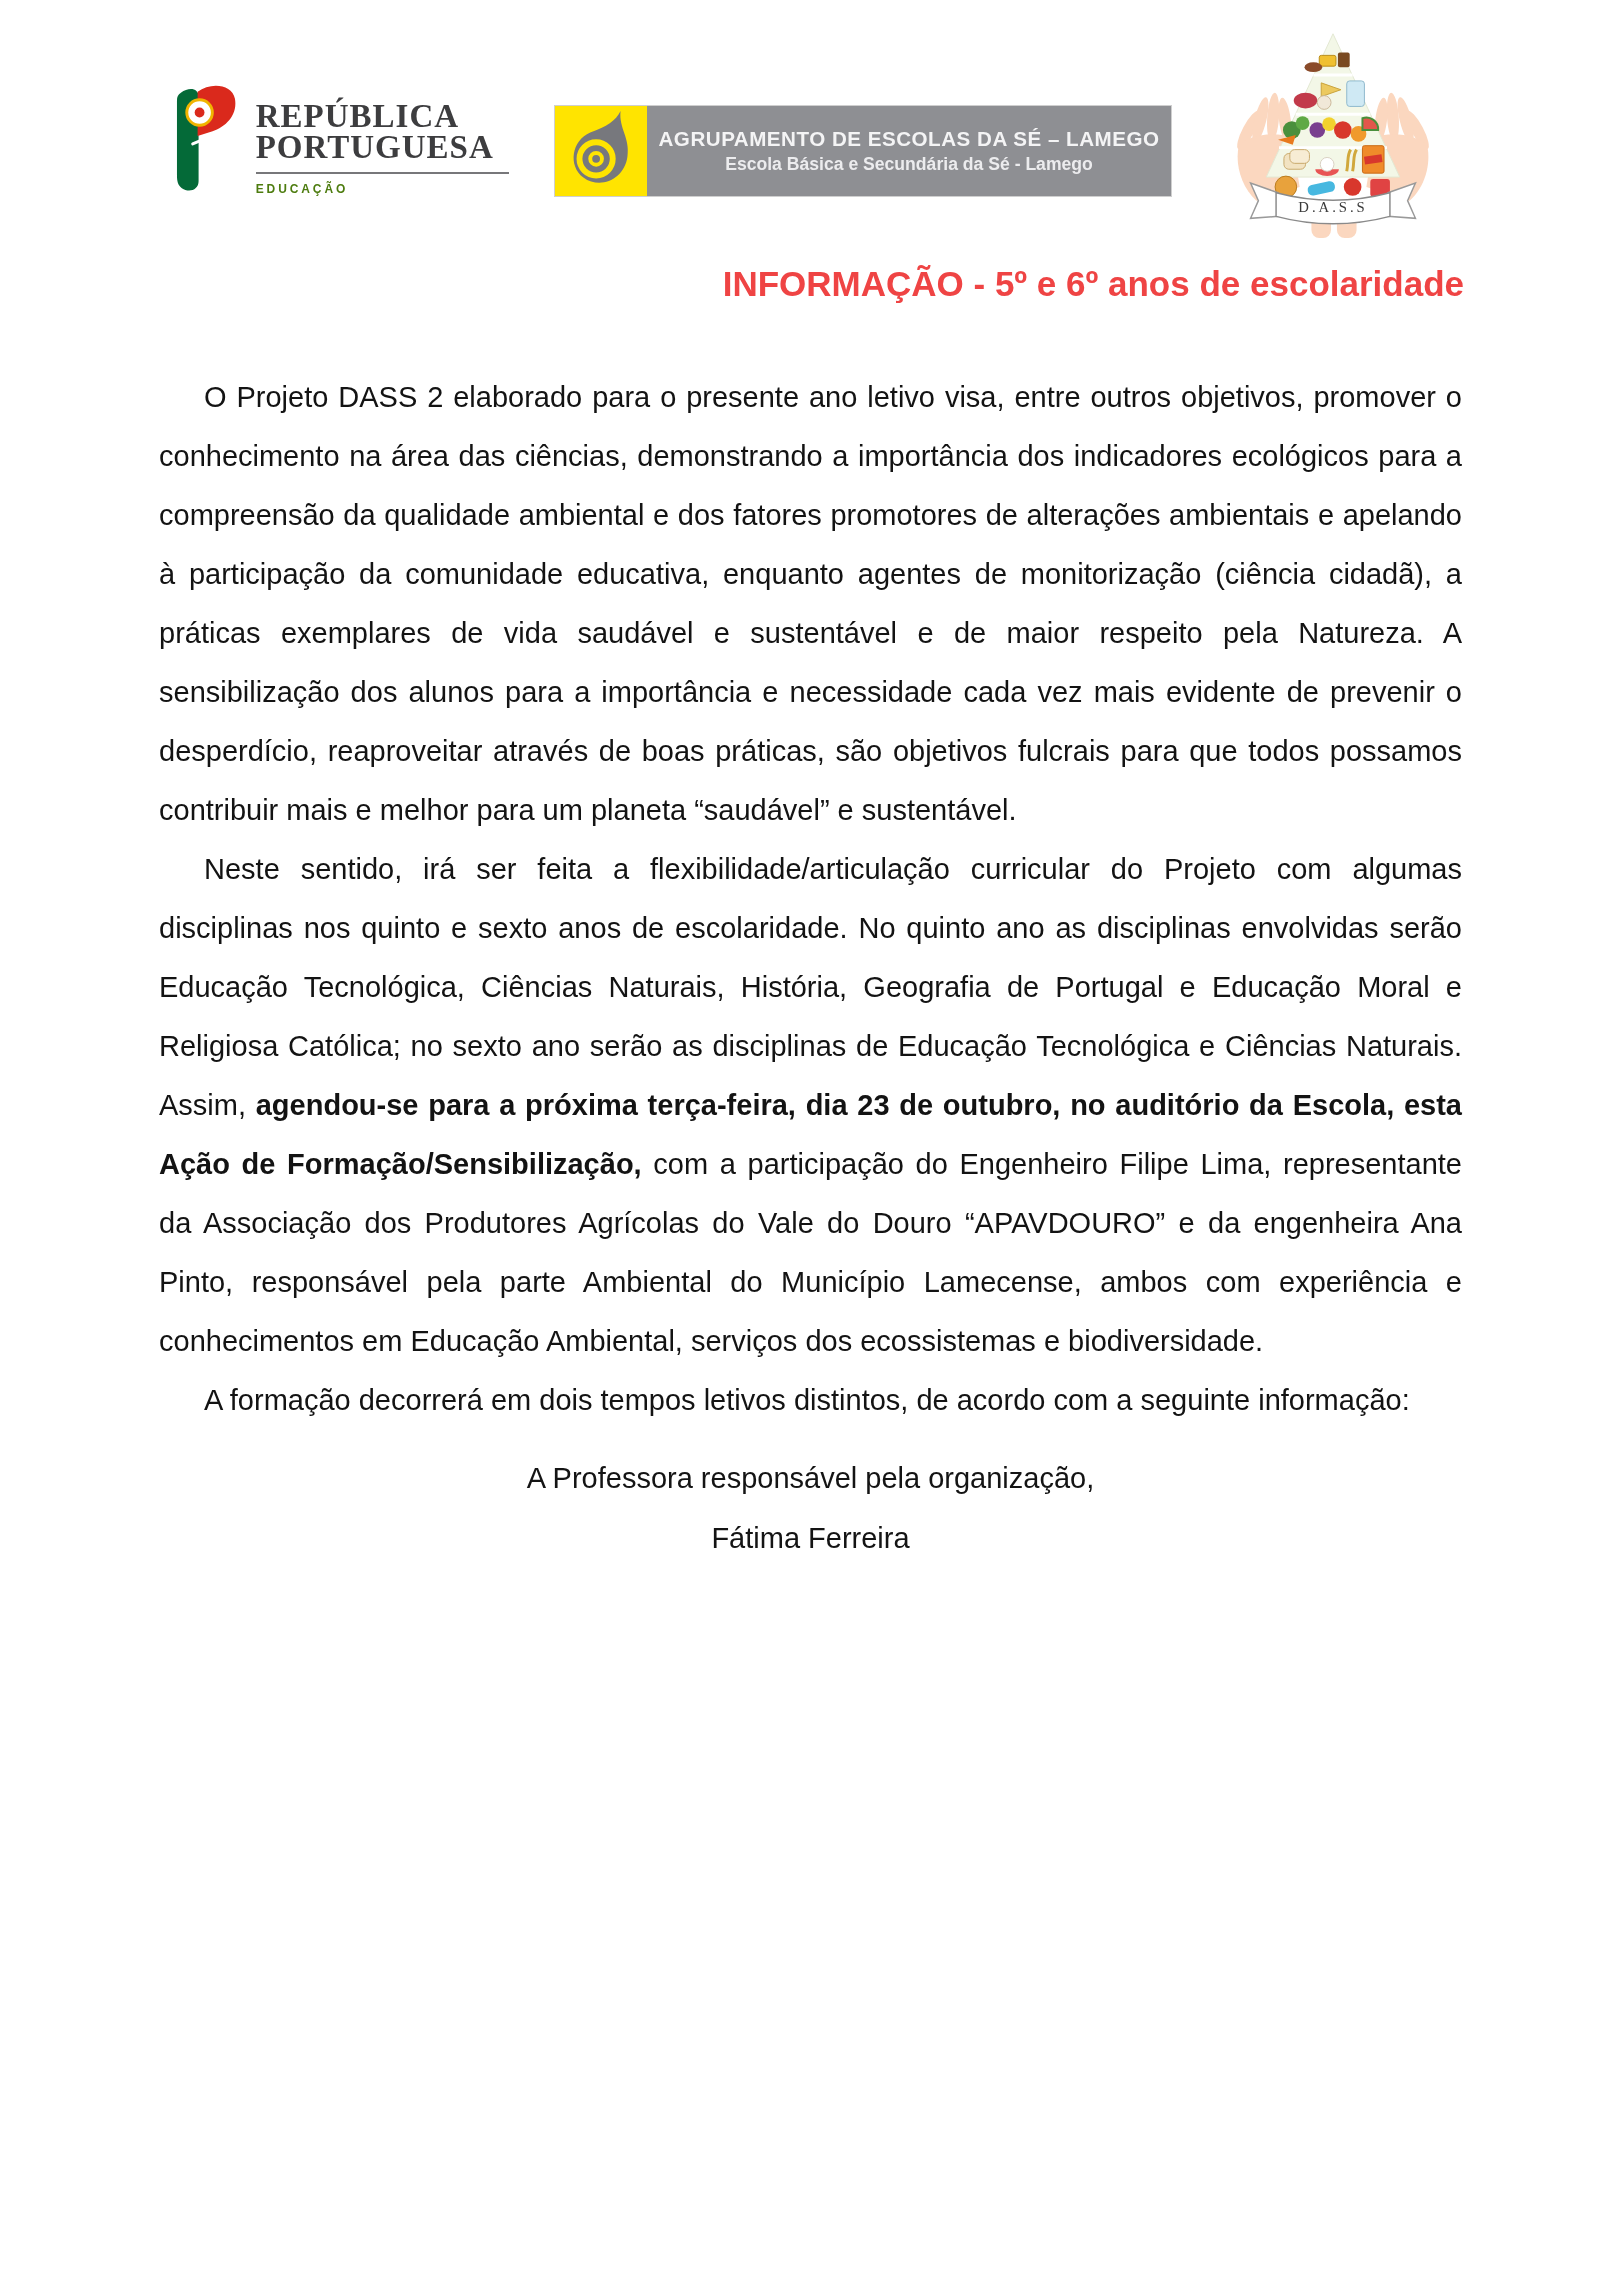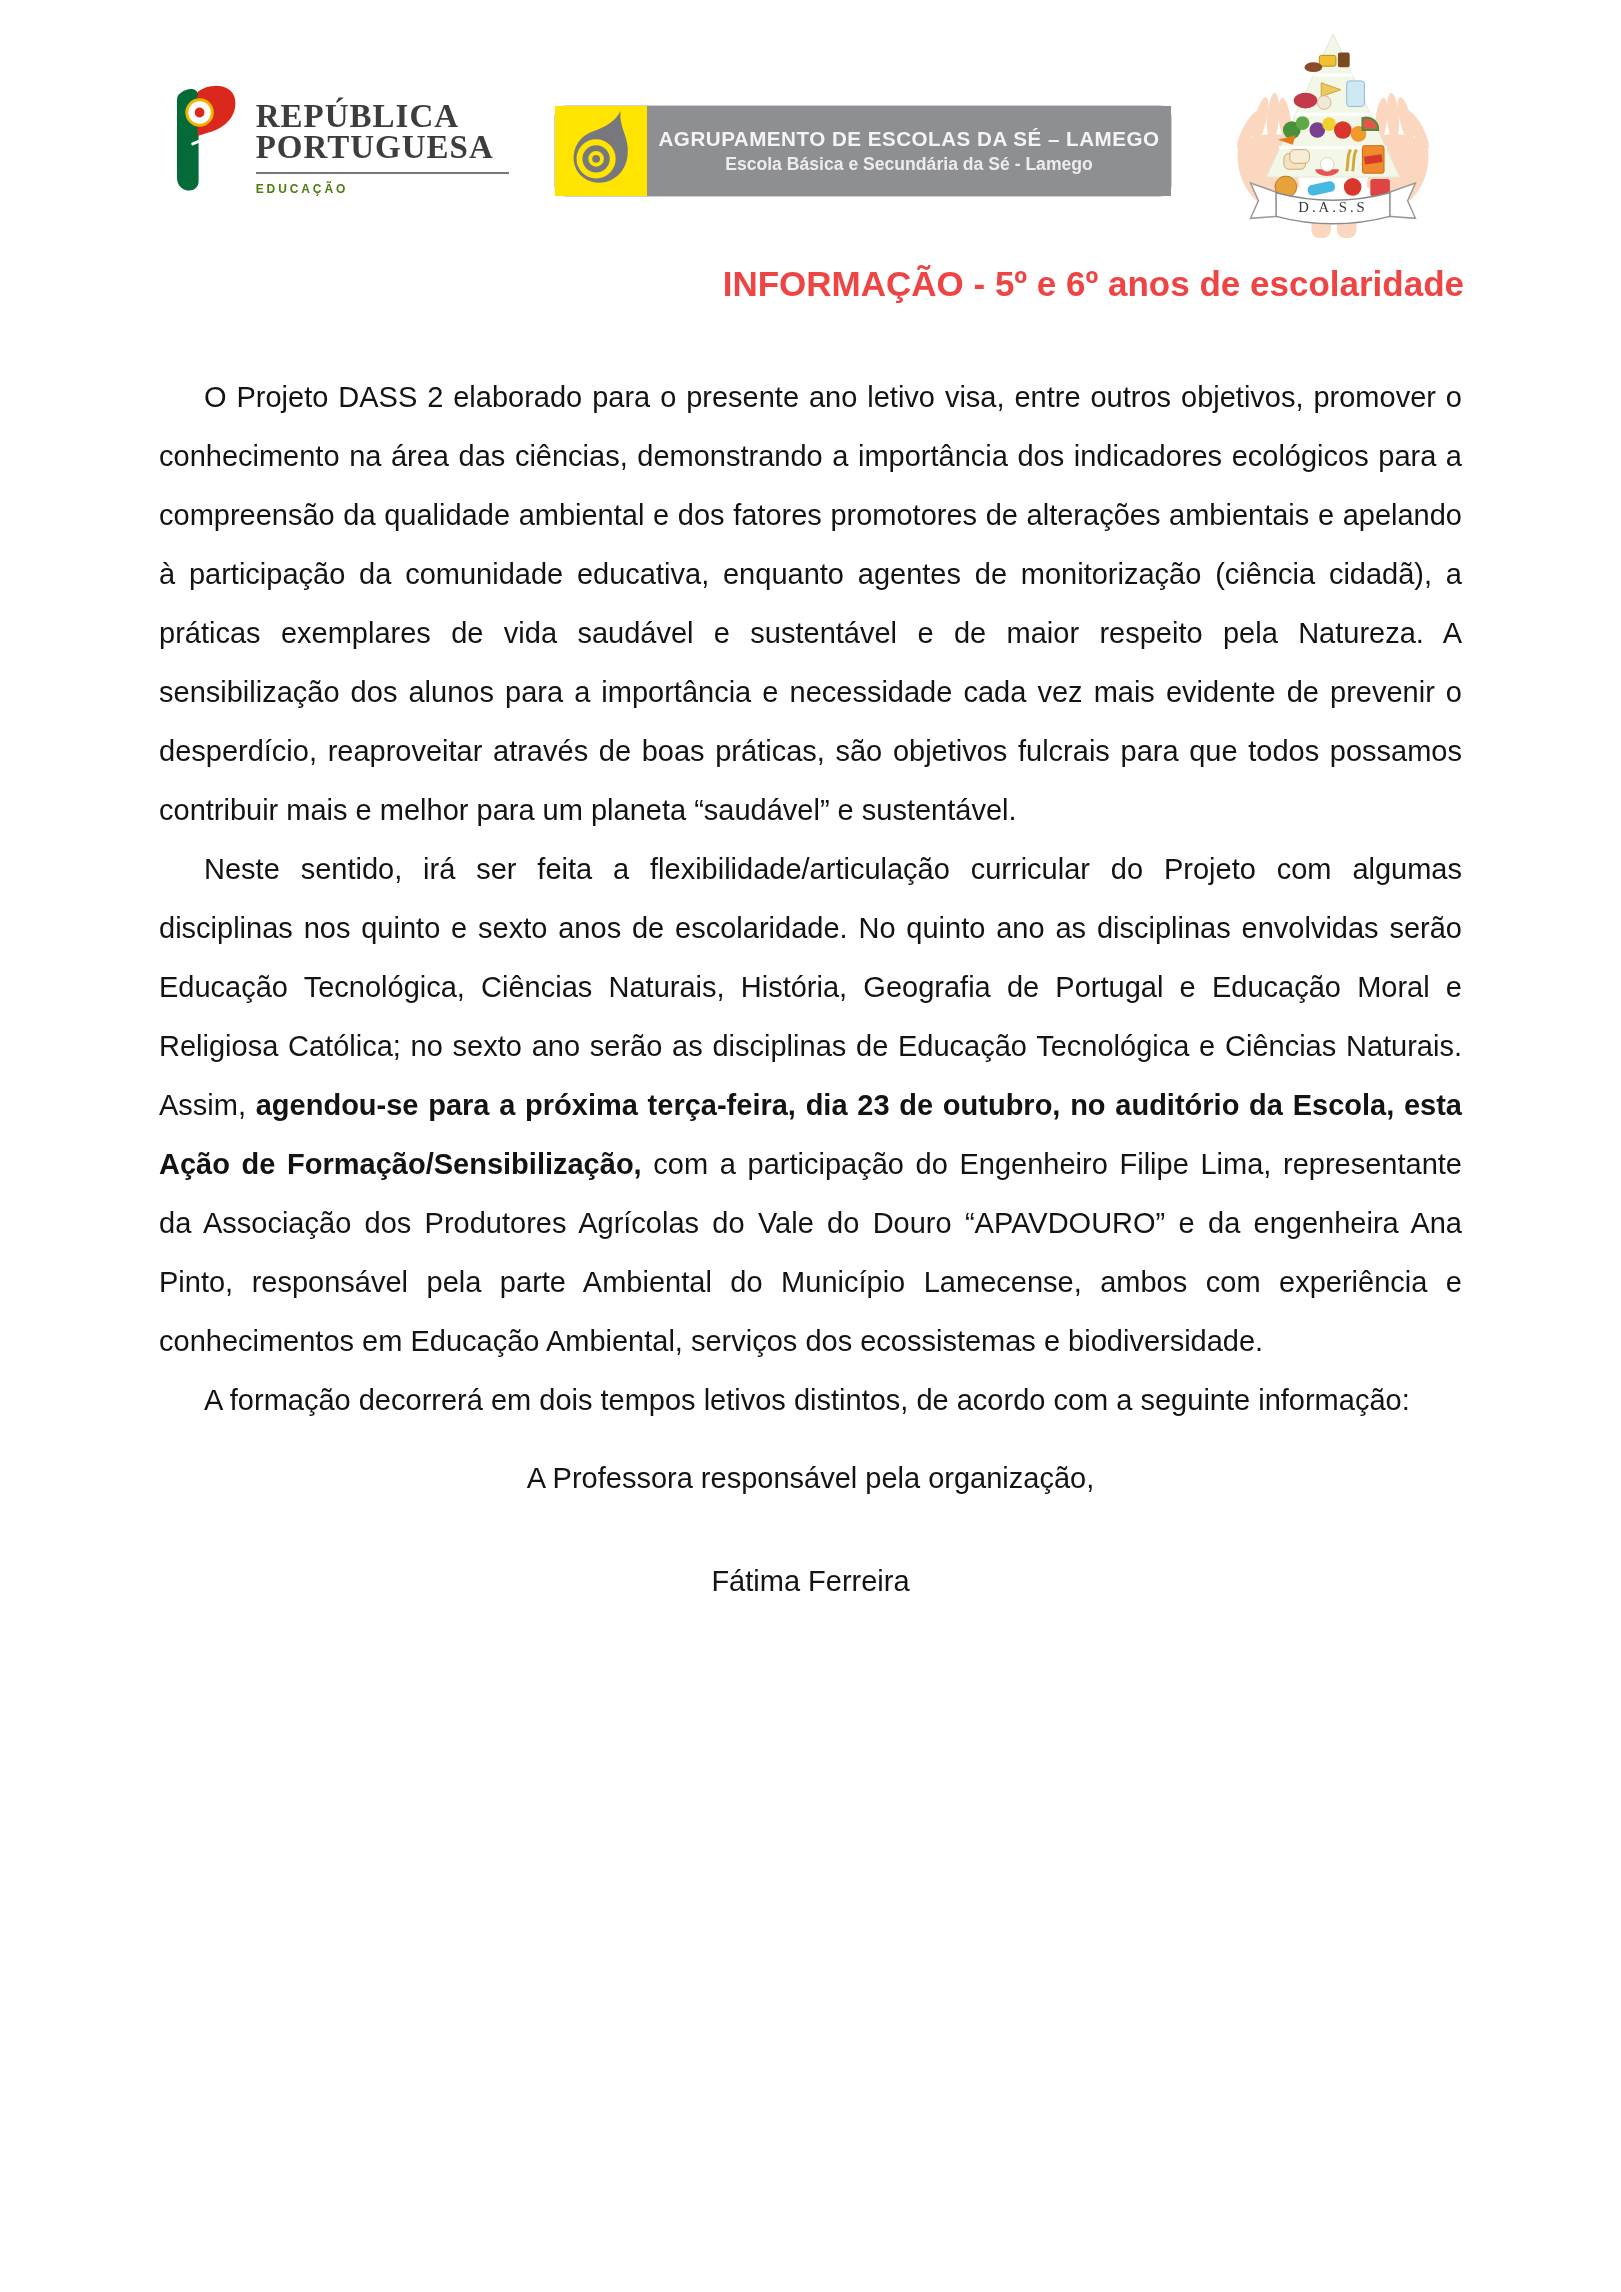--- a/index.html
+++ b/index.html
@@ -17,21 +17,21 @@
   .logo-pt { position:absolute; left:167px; top:83px; display:flex; gap:15.7px; align-items:flex-start; }
   .pt-text { padding-top:17.6px; }
   .pt-name {
     font-family:"Liberation Serif", serif;
     font-weight:700; font-size:33px; line-height:31px;
     letter-spacing:1px; color:#3d3d3f;
   }
   .pt-rule { height:2px; background:#77777a; width:253px; margin:9.8px 0 7.8px; }
   .pt-sub { font-size:12px; font-weight:700; letter-spacing:2.9px; color:#4d7c0f; }
 
-  .banner { position:absolute; left:555px; top:106px; width:616px; height:90px; display:flex; box-shadow:0 0 0 1px #cfcfcf;border-radius:12px; }
+  .banner { position:absolute; left:555px; top:106px; width:616px; height:90px; display:flex; box-shadow:0 0 0 1px #cfcfcf; }
   .banner-logo { width:92px; height:90px; flex:none; background:var(--brand-yellow,#ffe400); }
   .banner-body {
     flex:1; background:var(--banner-gray,#8e8f93);
     display:flex; flex-direction:column; align-items:center; justify-content:center; gap:2.9px;
     color:#f4f4f5; text-align:center;
   }
   .banner-line1 { font-size:20.6px; font-weight:700; letter-spacing:0.5px; }
   .banner-line2 { font-size:17.6px; font-weight:600; color:#ececee; }
 
   .logo-dass { position:absolute; left:1227px; top:19.6px; }
@@ -56,21 +56,21 @@
   ul.schedule li + li { margin-top:29px; }
   .arrow { font-size:26.5px; color:#222; margin-right:19.6px; vertical-align:2.9px; }
   .sched-time { font-size:37px; font-weight:700; letter-spacing:0.5px; }
   .sched-classes { font-size:32px; font-weight:700; margin-left:9.8px; }
 
   .note {
     margin:25.5px 0 0; font-size:29px; line-height:47px;
     font-weight:700; font-style:italic; text-align:justify; color:#111;
   }
   .closing { margin:29px 0 6px; text-align:center; font-size:29px; line-height:39px; }
-  .signature { margin:64px 0 0; text-align:center; font-size:29px; line-height:39px; }
+  .signature { margin:21px 0 0; text-align:center; font-size:29px; line-height:39px; }
 </style>
 </head>
 <body>
 
 <div class="page">
 
   <header>
 
     <div class="logo-pt">
       <svg width="73" height="114" viewBox="0 0 74 116">

